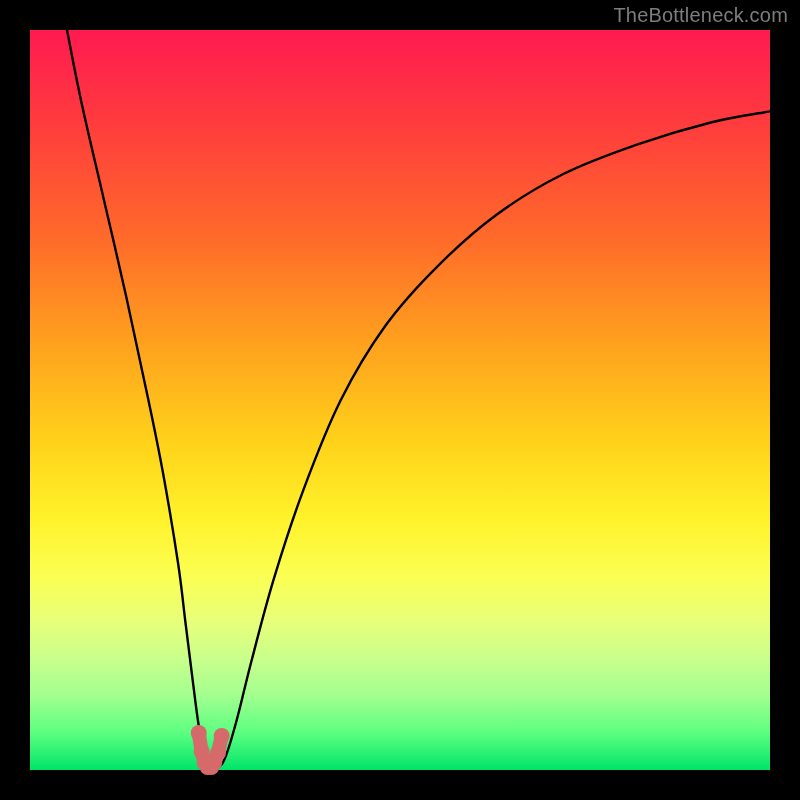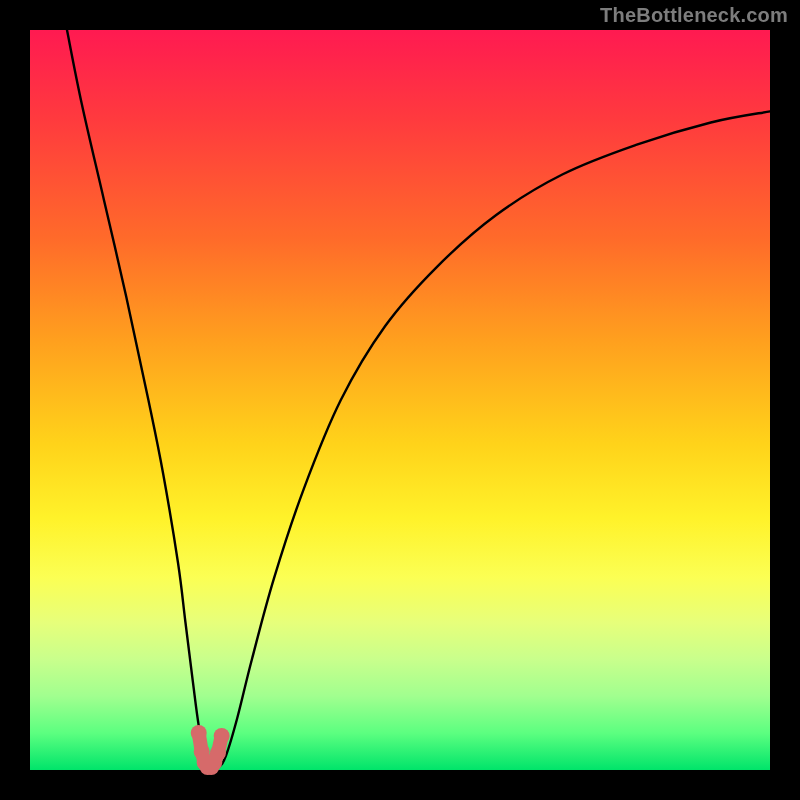--- a/index.html
+++ b/index.html
@@ -36,21 +36,21 @@
       #5cff80 95%,
       #00e46a 100%
     );
   }
   .watermark {
     position: absolute;
     top: 4px;
     right: 12px;
     color: #7d7d7d;
     font-size: 20px;
-    font-weight: 700;
+    font-weight: 400;
     letter-spacing: 0.2px;
     user-select: none;
   }
   svg.curve {
     position: absolute;
     inset: 0;
     width: 740px;
     height: 740px;
     overflow: visible;
   }

